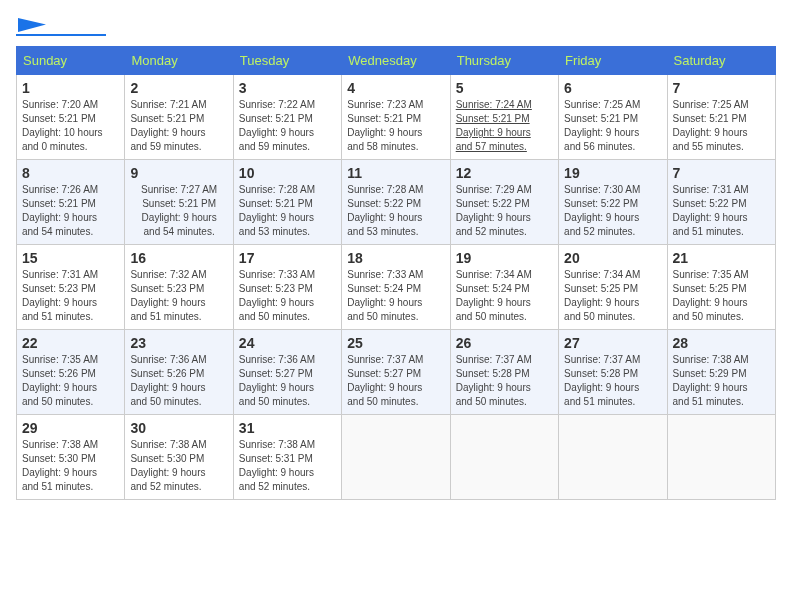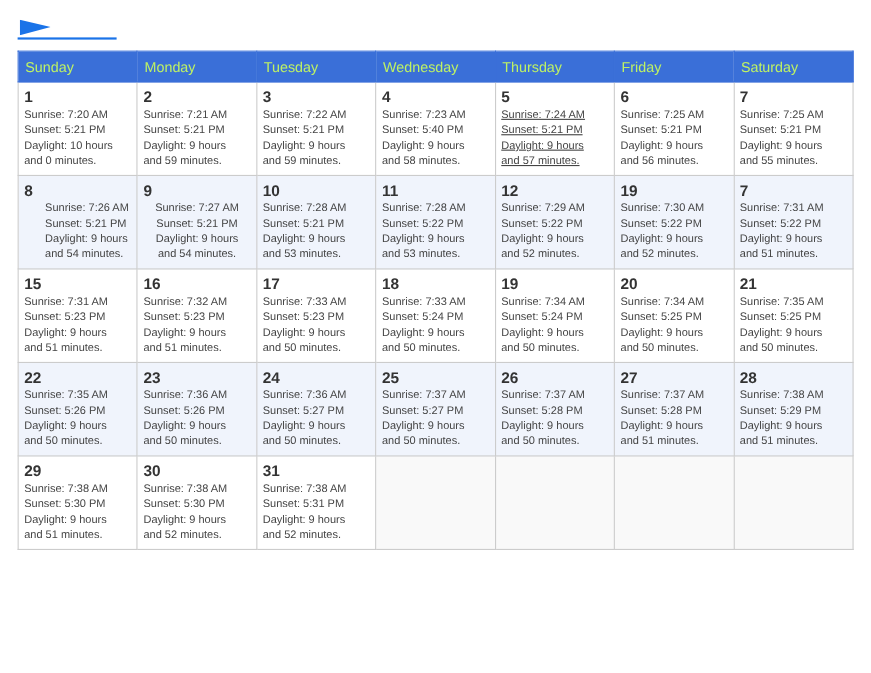--- a/index.html
+++ b/index.html
@@ -141,21 +141,21 @@
         <td>
           <span class="day-num">3</span>
           <div class="day-info" style="white-space: pre-line;">Sunrise: 7:22 AM
 Sunset: 5:21 PM
 Daylight: 9 hours
 and 59 minutes.</div>
         </td>
         <td>
           <span class="day-num">4</span>
           <div class="day-info" style="white-space: pre-line;">Sunrise: 7:23 AM
-Sunset: 5:40 PM
+Sunset: 5:21 PM
 Daylight: 9 hours
 and 58 minutes.</div>
         </td>
         <td>
           <span class="day-num">5</span>
           <div class="day-info" style="white-space: pre-line; text-decoration: underline;">Sunrise: 7:24 AM
 Sunset: 5:21 PM
 Daylight: 9 hours
 and 57 minutes.</div>
         </td>
@@ -170,21 +170,21 @@
           <span class="day-num">7</span>
           <div class="day-info" style="white-space: pre-line;">Sunrise: 7:25 AM
 Sunset: 5:21 PM
 Daylight: 9 hours
 and 55 minutes.</div>
         </td>
       </tr>
       <tr>
         <td>
           <span class="day-num">8</span>
-          <div class="day-info" style="white-space: pre-line; margin-left: 19px;">Sunrise: 7:26 AM
+          <div class="day-info" style="white-space: pre-line;">Sunrise: 7:26 AM
 Sunset: 5:21 PM
 Daylight: 9 hours
 and 54 minutes.</div>
         </td>
         <td>
           <span class="day-num">9</span>
           <div class="day-info" style="white-space: pre-line; text-align: center;">Sunrise: 7:27 AM
 Sunset: 5:21 PM
 Daylight: 9 hours
 and 54 minutes.</div>

